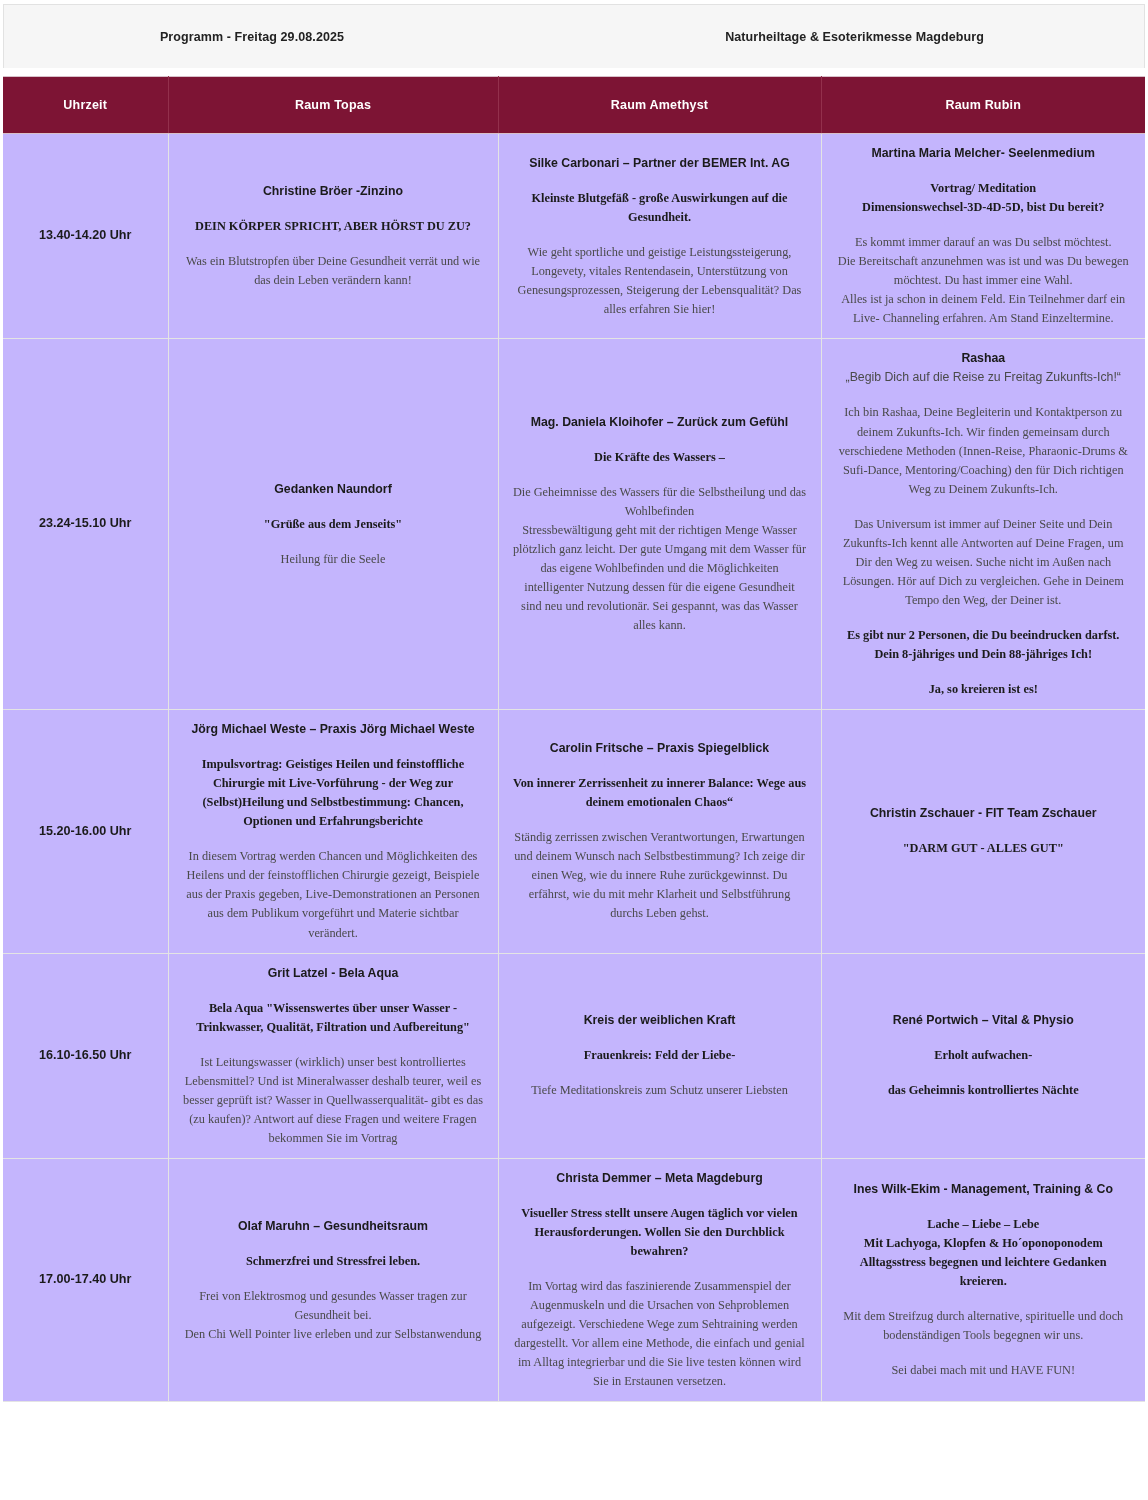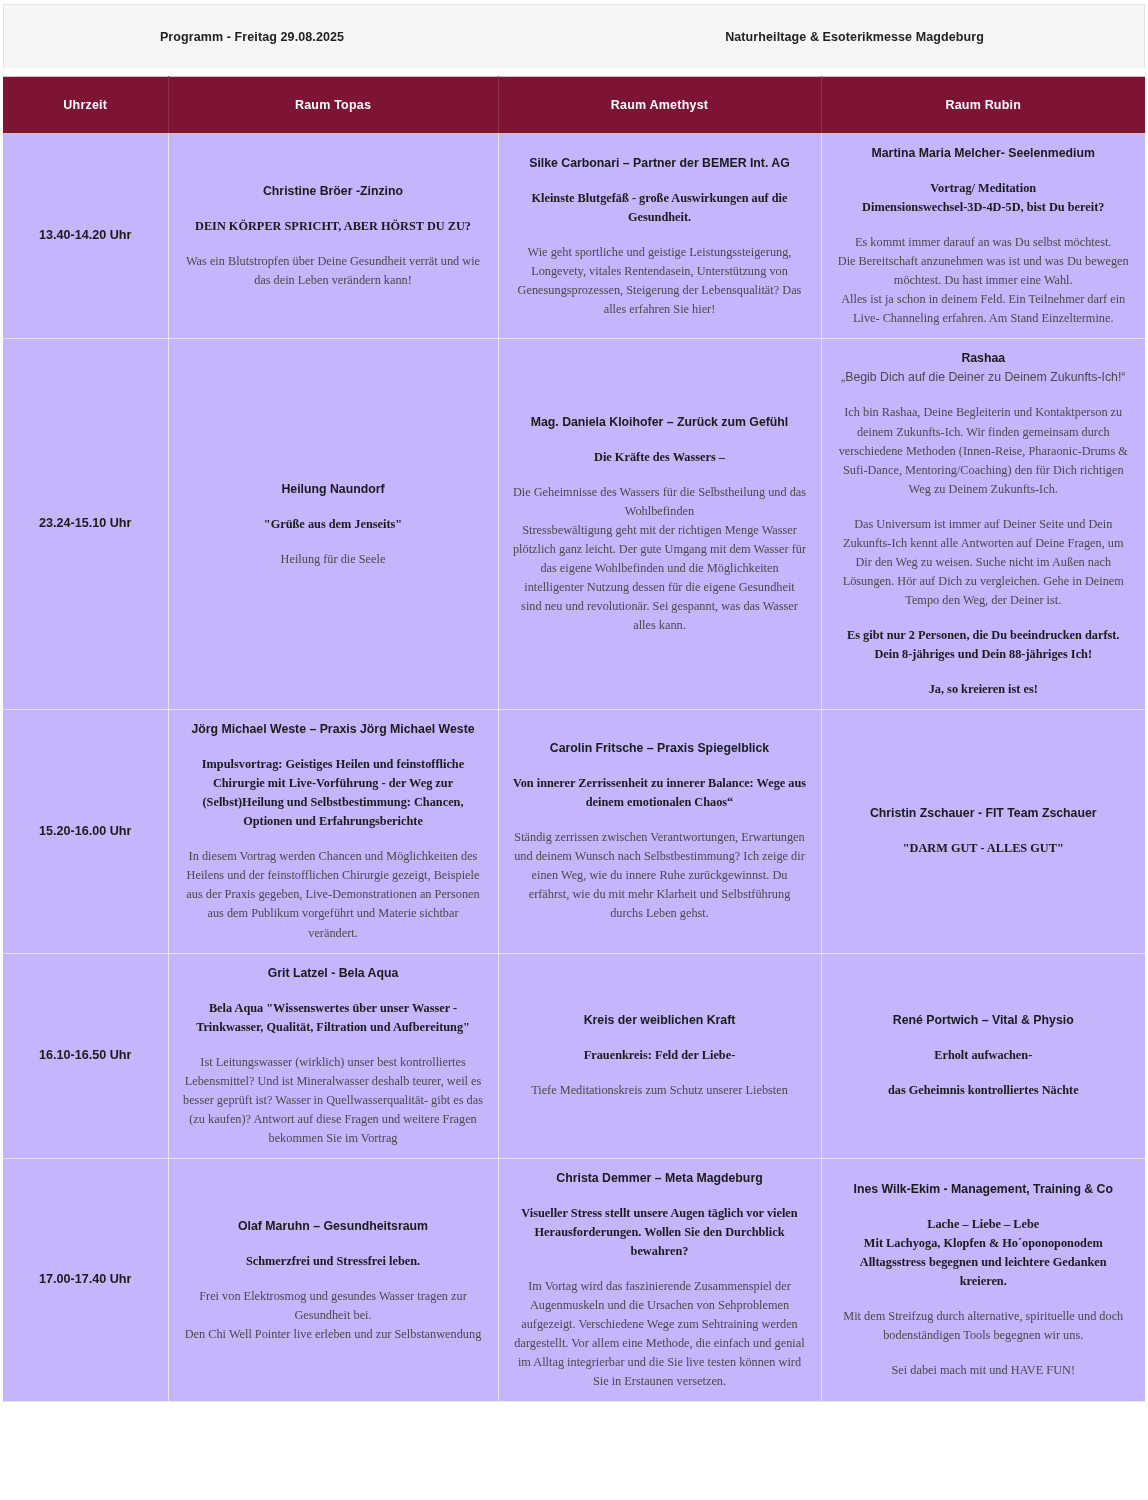--- a/index.html
+++ b/index.html
@@ -145,32 +145,32 @@
         <td>
           <p class="blk b">Martina Maria Melcher- Seelenmedium</p>
           <p class="blk b sp-before">Vortrag/ Meditation<br>Dimensionswechsel-3D-4D-5D, bist Du bereit?</p>
           <p class="blk n sp-before">Es kommt immer darauf an was Du selbst möchtest.<br>Die Bereitschaft anzunehmen was ist und was Du bewegen möchtest. Du hast immer eine Wahl.<br>Alles ist ja schon in deinem Feld. Ein Teilnehmer darf ein Live- Channeling erfahren. Am Stand Einzeltermine.</p>
         </td>
       </tr>
 
       <tr>
         <td class="time-cell">23.24-15.10 Uhr</td>
         <td>
-          <p class="blk b">Heilung Naundorf</p>
+          <p class="blk b">Gedanken Naundorf</p>
           <p class="blk b sp-before">"Grüße aus dem Jenseits"</p>
           <p class="blk n sp-before">Heilung für die Seele</p>
         </td>
         <td>
           <p class="blk b">Mag. Daniela Kloihofer – Zurück zum Gefühl</p>
           <p class="blk b sp-before">Die Kräfte des Wassers –</p>
           <p class="blk n sp-before">Die Geheimnisse des Wassers für die Selbstheilung und das Wohlbefinden<br>Stressbewältigung geht mit der richtigen Menge Wasser plötzlich ganz leicht. Der gute Umgang mit dem Wasser für das eigene Wohlbefinden und die Möglichkeiten intelligenter Nutzung dessen für die eigene Gesundheit sind neu und revolutionär. Sei gespannt, was das Wasser alles kann.</p>
         </td>
         <td>
           <p class="blk b">Rashaa</p>
-          <p class="blk n">„Begib Dich auf die Deiner zu Deinem Zukunfts-Ich!“</p>
+          <p class="blk n">„Begib Dich auf die Reise zu Freitag Zukunfts-Ich!“</p>
           <p class="blk n sp-before">Ich bin Rashaa, Deine Begleiterin und Kontaktperson zu deinem Zukunfts-Ich. Wir finden gemeinsam durch verschiedene Methoden (Innen-Reise, Pharaonic-Drums &amp; Sufi-Dance, Mentoring/Coaching) den für Dich richtigen Weg zu Deinem Zukunfts-Ich.</p>
           <p class="blk n sp-before">Das Universum ist immer auf Deiner Seite und Dein Zukunfts-Ich kennt alle Antworten auf Deine Fragen, um Dir den Weg zu weisen. Suche nicht im Außen nach Lösungen. Hör auf Dich zu vergleichen. Gehe in Deinem Tempo den Weg, der Deiner ist.</p>
           <p class="blk b sp-before">Es gibt nur 2 Personen, die Du beeindrucken darfst.<br>Dein 8-jähriges und Dein 88-jähriges Ich!</p>
           <p class="blk b sp-before">Ja, so kreieren ist es!</p>
         </td>
       </tr>
 
       <tr>
         <td class="time-cell">15.20-16.00 Uhr</td>
         <td>

